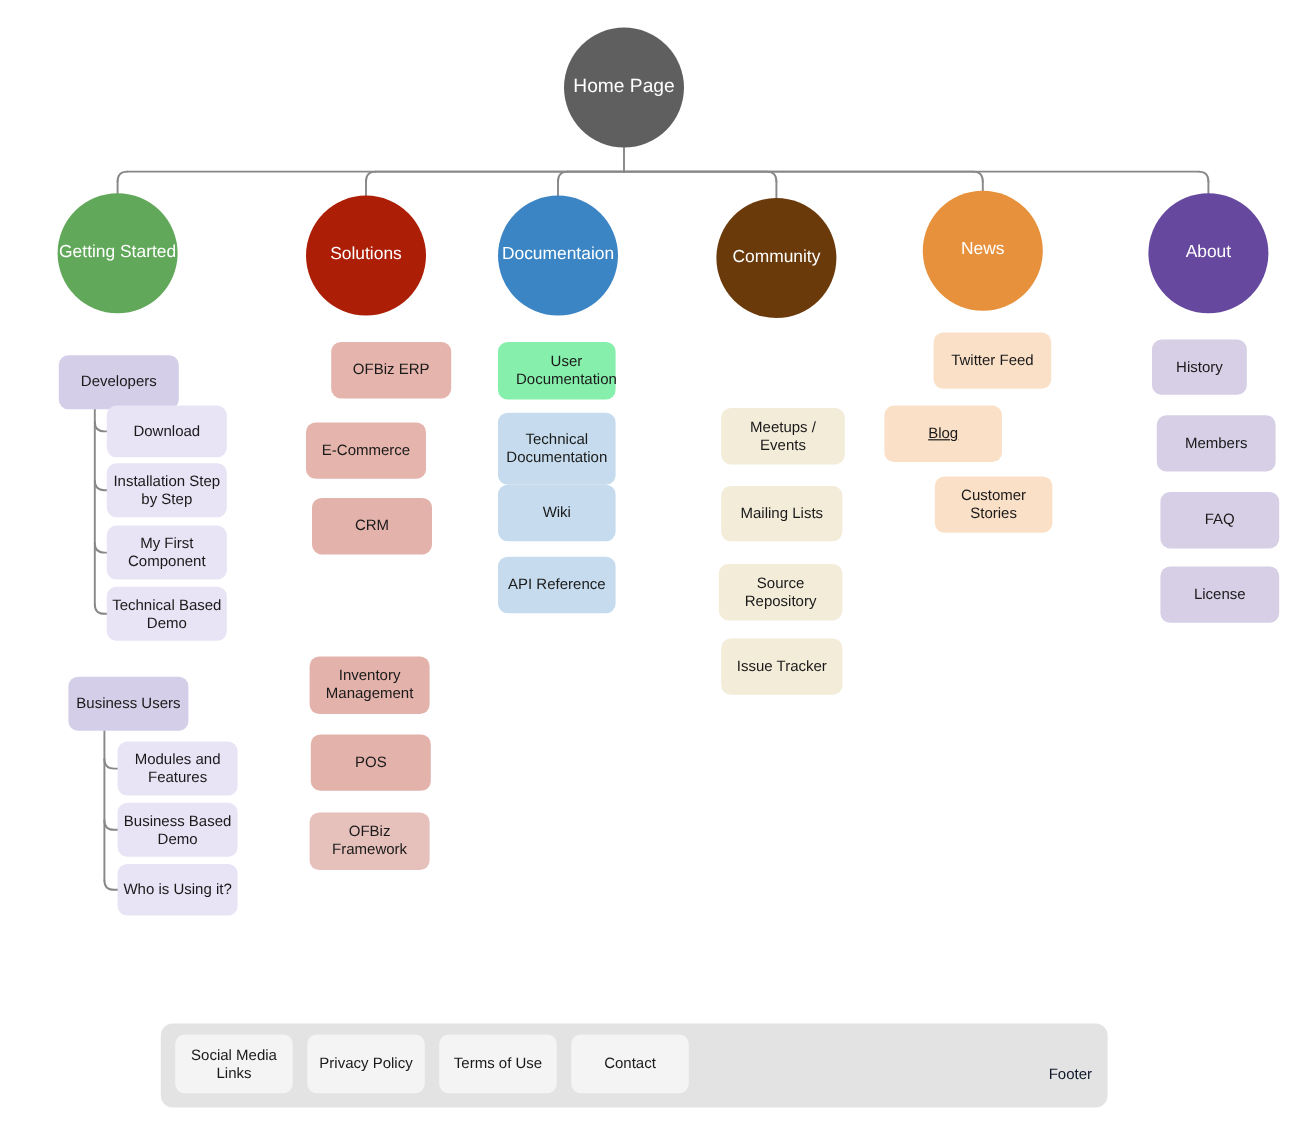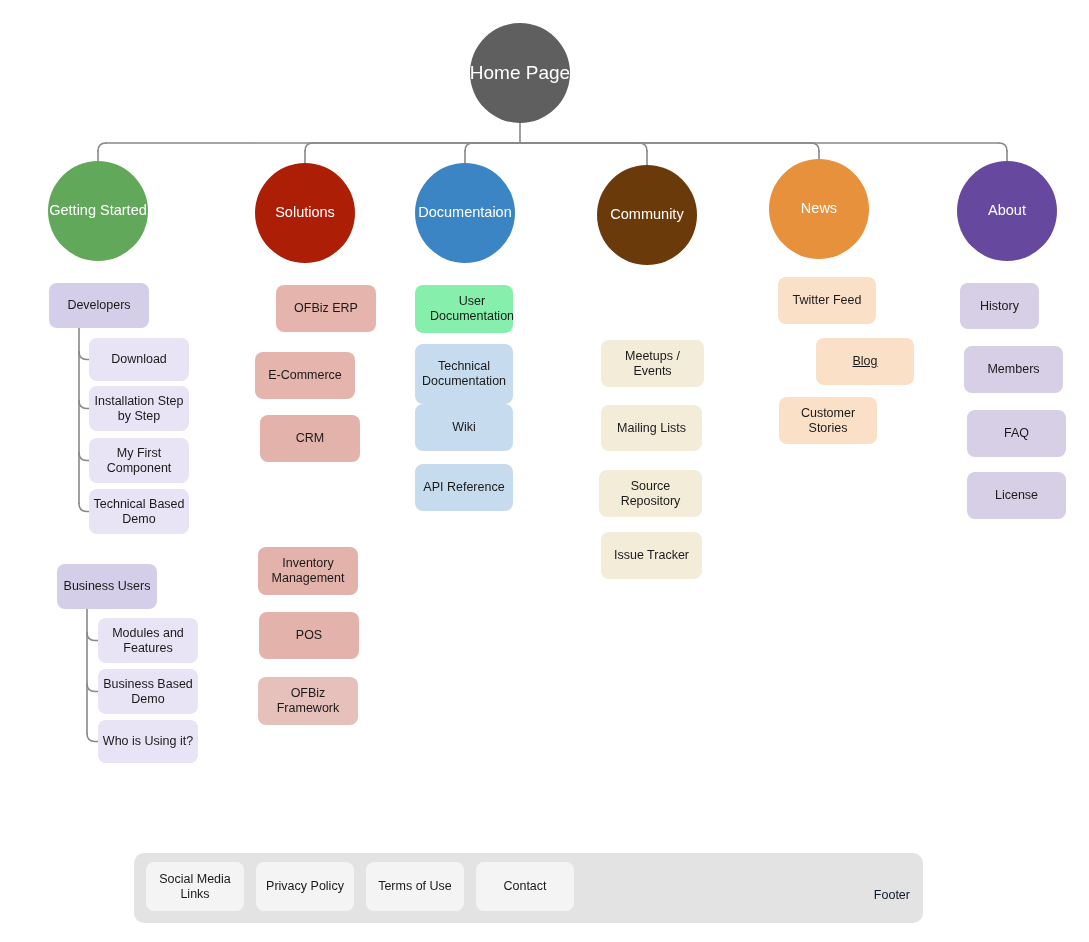--- a/index.html
+++ b/index.html
@@ -39,21 +39,21 @@
     line-height: 1.18;
   }
   
   .circle {
     border-radius: 50%;
     color: #ffffff;
     font-size: 14.5px;
     white-space: nowrap;
   }
   .circle.root {
-    font-size: 19px;
+    font-size: 16px;
   }
   
   .box {
     border-radius: 8px;
     color: #1a1a1a;
     font-size: 12.5px;
     padding: 2px 4px;
   }
   .box.parent {
     font-size: 12.5px;
@@ -123,21 +123,21 @@
 
   <div class="node circle root" style="left: 470px; top: 23px; width: 100px; height: 100px; background: rgb(95, 95, 95);">Home Page</div>
 
   <div class="node circle" style="left: 48px; top: 161px; width: 100px; height: 100px; background: rgb(98, 168, 90);">Getting Started</div>
   <div class="node circle" style="left: 255px; top: 163px; width: 100px; height: 100px; background: rgb(173, 30, 6);">Solutions</div>
   <div class="node circle" style="left: 415px; top: 163px; width: 100px; height: 100px; background: rgb(59, 133, 196);">Documentaion</div>
   <div class="node circle" style="left: 597px; top: 165px; width: 100px; height: 100px; background: rgb(107, 58, 11);">Community</div>
   <div class="node circle" style="left: 769px; top: 159px; width: 100px; height: 100px; background: rgb(232, 145, 60);">News</div>
   <div class="node circle" style="left: 957px; top: 161px; width: 100px; height: 100px; background: rgb(102, 72, 158);">About</div>
 
-  <div class="node box parent" style="left: 49px; top: 283px; width: 100px; height: 45px; background: rgb(212, 206, 232);">Developers</div>
+  <div class="node box parent" style="left: 49px; top: 296px; width: 100px; height: 45px; background: rgb(212, 206, 232);">Developers</div>
   <div class="node box parent" style="left: 57px; top: 564px; width: 100px; height: 45px; background: rgb(212, 206, 232);">Business Users</div>
 
   <div class="node box" style="left: 89px; top: 386px; width: 100px; height: 45px; background: rgb(232, 227, 245);">Installation Step by Step</div>
   <div class="node box" style="left: 89px; top: 338px; width: 100px; height: 43px; background: rgb(232, 227, 245);">Download</div>
   <div class="node box" style="left: 89px; top: 438px; width: 100px; height: 45px; background: rgb(232, 227, 245);">My First Component</div>
   <div class="node box" style="left: 89px; top: 489px; width: 100px; height: 45px; background: rgb(232, 227, 245);">Technical Based Demo</div>
 
   <div class="node box" style="left: 98px; top: 618px; width: 100px; height: 45px; background: rgb(232, 227, 245);">Modules and Features</div>
   <div class="node box" style="left: 98px; top: 669px; width: 100px; height: 45px; background: rgb(232, 227, 245);">Business Based Demo</div>
   <div class="node box" style="left: 98px; top: 720px; width: 100px; height: 43px; background: rgb(232, 227, 245);">Who is Using it?</div>
@@ -153,21 +153,21 @@
   <div class="node box" style="left: 415px; top: 344px; width: 98px; height: 60px; background: rgb(198, 220, 238);">Technical Documentation</div>
   <div class="node box" style="left: 415px; top: 404px; width: 98px; height: 47px; background: rgb(198, 220, 238);">Wiki</div>
   <div class="node box" style="left: 415px; top: 464px; width: 98px; height: 47px; background: rgb(198, 220, 238);">API Reference</div>
 
   <div class="node box" style="left: 601px; top: 340px; width: 103px; height: 47px; background: rgb(242, 236, 217);">Meetups / Events</div>
   <div class="node box" style="left: 601px; top: 405px; width: 101px; height: 46px; background: rgb(242, 236, 217);">Mailing Lists</div>
   <div class="node box" style="left: 599px; top: 470px; width: 103px; height: 47px; background: rgb(242, 236, 217);">Source Repository</div>
   <div class="node box" style="left: 601px; top: 532px; width: 101px; height: 47px; background: rgb(242, 236, 217);">Issue Tracker</div>
 
   <div class="node box" style="left: 778px; top: 277px; width: 98px; height: 47px; background: rgb(251, 224, 200);">Twitter Feed</div>
-  <div class="node box" style="left: 816px; top: 338px; width: 98px; height: 47px; background: rgb(251, 224, 200); text-decoration: underline;">Blog</div>
+  <div class="node box" style="left: 737px; top: 338px; width: 98px; height: 47px; background: rgb(251, 224, 200); text-decoration: underline;">Blog</div>
   <div class="node box" style="left: 779px; top: 397px; width: 98px; height: 47px; background: rgb(251, 224, 200);">Customer Stories</div>
 
   <div class="node box" style="left: 960px; top: 283px; width: 79px; height: 46px; background: rgb(214, 207, 230);">History</div>
   <div class="node box" style="left: 964px; top: 346px; width: 99px; height: 47px; background: rgb(214, 207, 230);">Members</div>
   <div class="node box" style="left: 967px; top: 410px; width: 99px; height: 47px; background: rgb(214, 207, 230);">FAQ</div>
   <div class="node box" style="left: 967px; top: 472px; width: 99px; height: 47px; background: rgb(214, 207, 230);">License</div>
 
   <div class="footer-band" style="left: 134px; top: 853px; width: 789px; height: 70px; background: rgb(227, 227, 227);"></div>
   <div class="footer-label" style="left: 820px; top: 885px; width: 90px; height: 20px;">Footer</div>
   <div class="footer-box" style="left: 146px; top: 862px; width: 98px; height: 49px; background: rgb(244, 244, 244);">Social Media Links</div>

